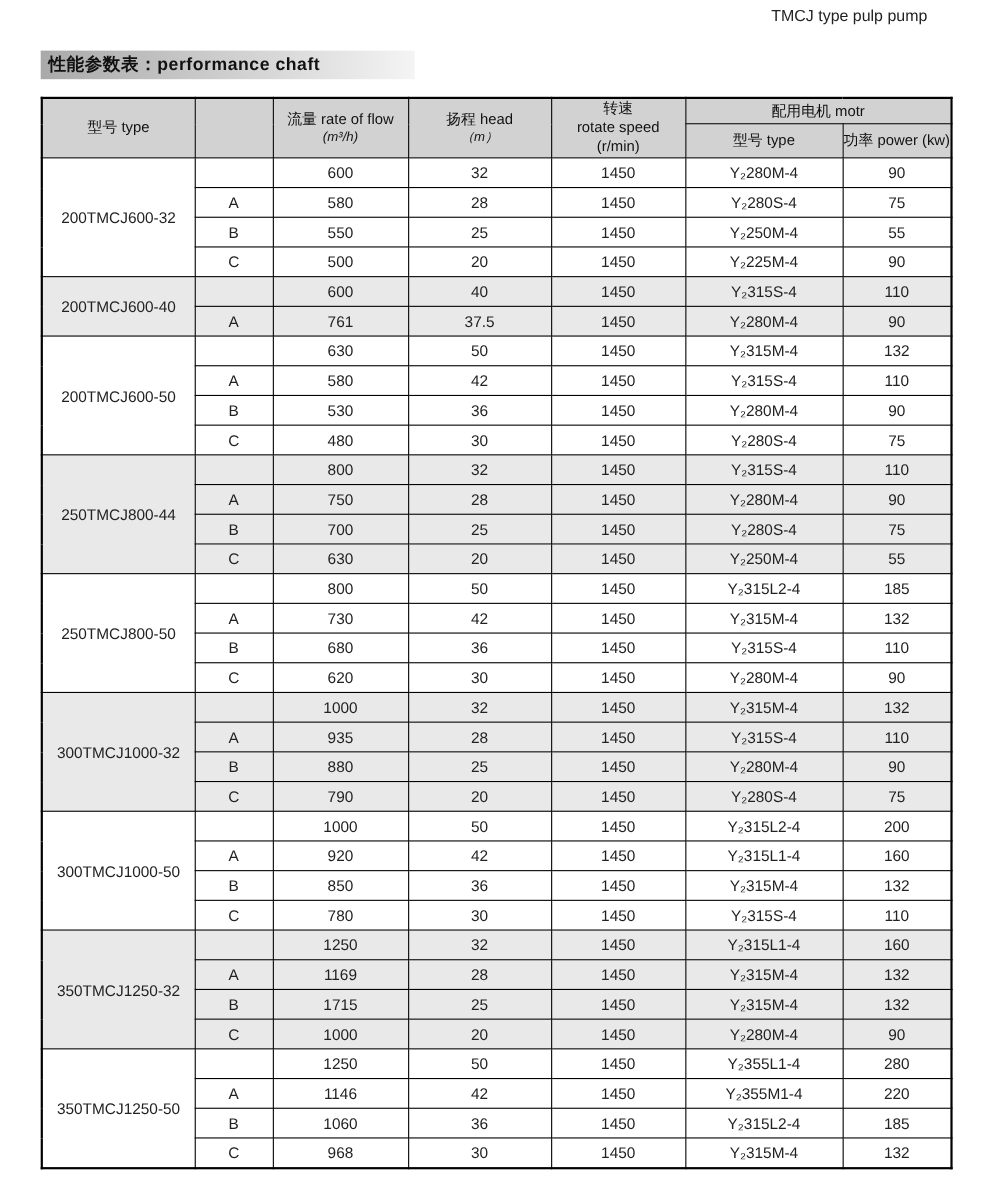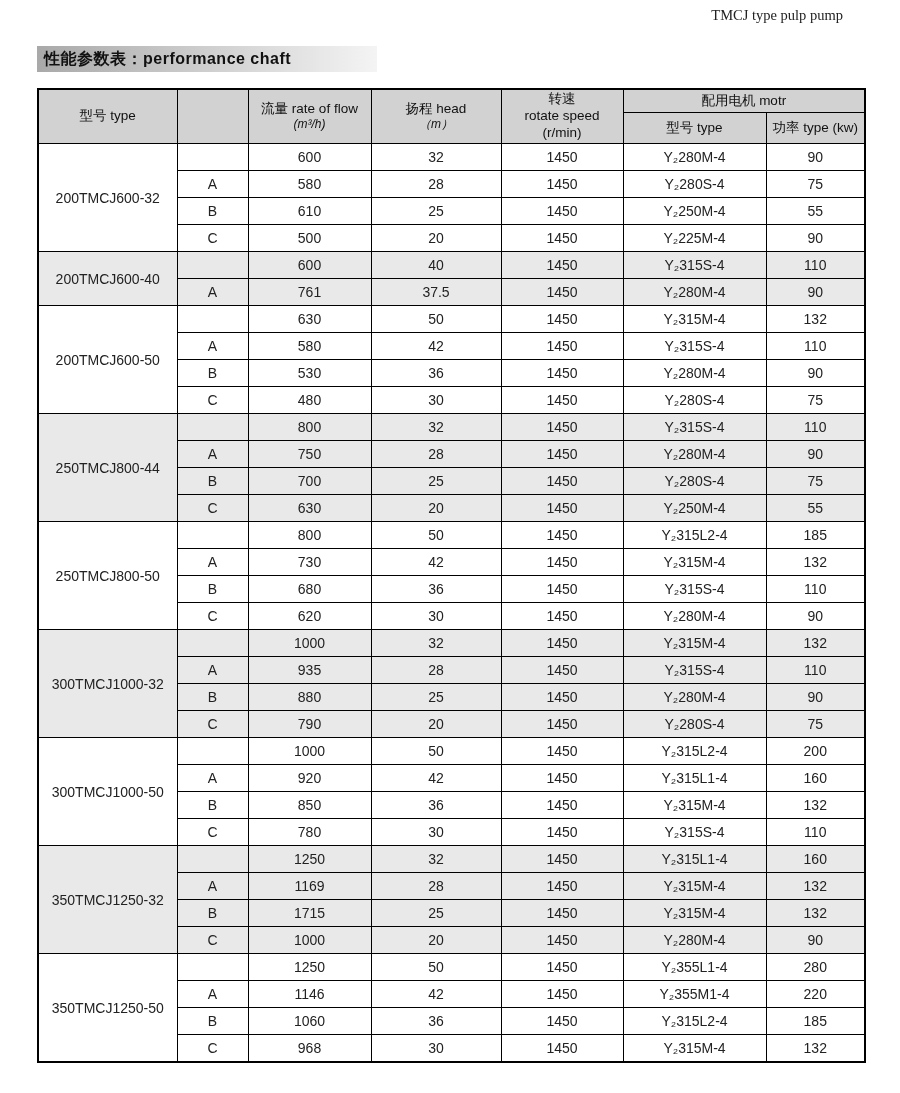--- a/index.html
+++ b/index.html
@@ -4,21 +4,21 @@
 <style>
   html,body { margin:0; padding:0; background:#ffffff; }
   body {
     width:900px; height:1093px; position:relative;
     font-family:"Liberation Sans", sans-serif;
     color:#1c1c1c;
     -webkit-font-smoothing:antialiased;
   }
   .titles { position:absolute; top:5px; right:57px; text-align:center; }
   .title-cn { font-size:23px; font-weight:bold; letter-spacing:1px; color:#222; line-height:1.15; }
-  .title-en { font-size:14.5px; color:#222; margin-top:2px;font-family:Liberation Serif, serif; }
+  .title-en { font-size:14.5px; color:#222; margin-top:2px; }
 
   .section-bar {
     position:absolute; top:46px; left:37px; width:340px; height:26px;
     background:linear-gradient(to right, var(--bar-start,#a9a9a9), var(--bar-end,#f4f4f4));
     display:flex; align-items:center;
   }
   .section-bar span { font-size:16px; font-weight:bold; color:#111; padding-left:7px; letter-spacing:0.5px; }
 
   table.perf {
     position:absolute; top:88px; left:37px; width:827px;
@@ -76,21 +76,21 @@
       </th>
       <th rowspan="2">
         <span>转速</span><br>
         <span>rotate speed</span><br>
         <span>(r/min)</span>
       </th>
       <th colspan="2">配用电机  motr</th>
     </tr>
     <tr class="hrow2">
       <th>型号  type</th>
-      <th>功率  type (kw)</th>
+      <th>功率  power (kw)</th>
     </tr>
   </thead>
   <tbody id="table-body">
       <tr>
         <td rowspan="4" class="model-cell">200TMCJ600-32</td>
         <td></td>
         <td>600</td>
         <td>32</td>
         <td>1450</td>
         <td>Y₂280M-4</td>
@@ -99,21 +99,21 @@
       <tr>
         <td>A</td>
         <td>580</td>
         <td>28</td>
         <td>1450</td>
         <td>Y₂280S-4</td>
         <td>75</td>
       </tr>
       <tr>
         <td>B</td>
-        <td>610</td>
+        <td>550</td>
         <td>25</td>
         <td>1450</td>
         <td>Y₂250M-4</td>
         <td>55</td>
       </tr>
       <tr>
         <td>C</td>
         <td>500</td>
         <td>20</td>
         <td>1450</td>

